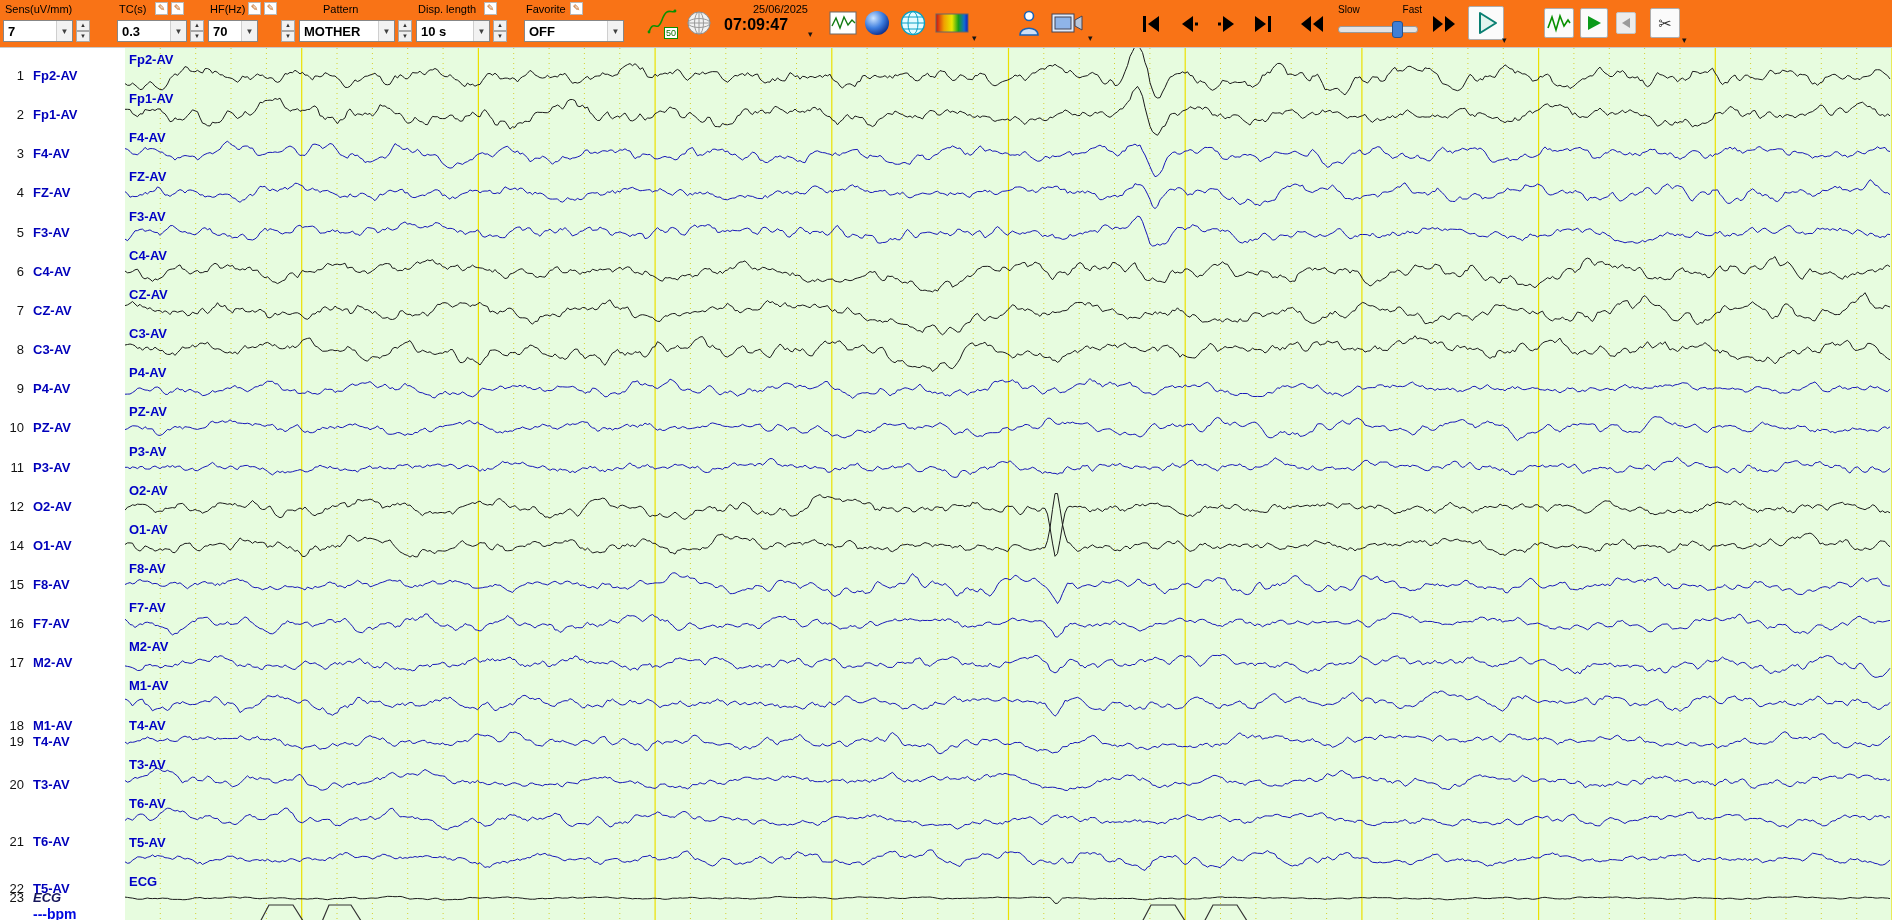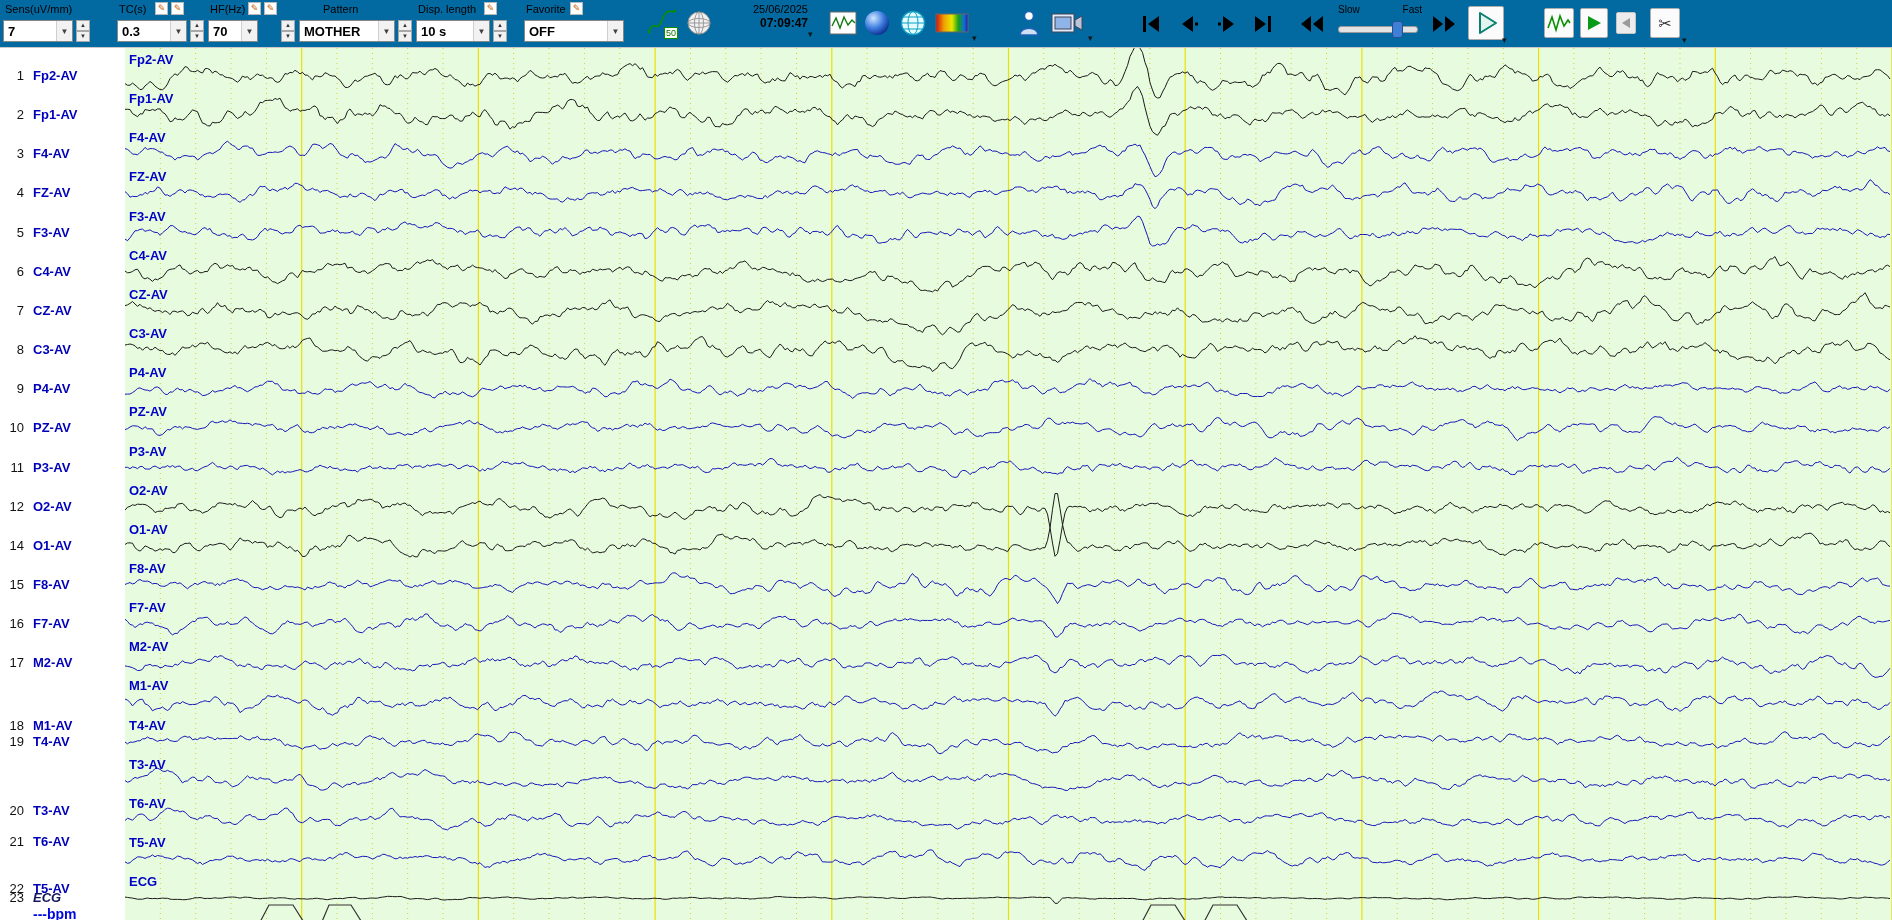--- a/index.html
+++ b/index.html
@@ -1,42 +1,42 @@
 <!DOCTYPE html>
 <html><head>
 <meta charset="utf-8">
 <style>
   *{margin:0;padding:0;box-sizing:border-box;}
   html,body{width:1892px;height:920px;overflow:hidden;background:#fff;
     font-family:"Liberation Sans",sans-serif;}
   
   #toolbar{position:absolute;left:0;top:0;width:1892px;height:48px;
-    background:#0369a1;border-bottom:1px solid #c9c9c9;}
+    background:#f97316;border-bottom:1px solid #c9c9c9;}
   .tb-group{position:absolute;top:0;height:48px;}
   .tb-label{position:absolute;top:3px;left:2px;font-size:11px;color:#000;white-space:nowrap;}
   .combo{position:absolute;top:20px;left:0;height:22px;background:#fff;
     border:1px solid #878787;display:flex;align-items:stretch;}
   .combo-val{flex:1;font-size:13px;font-weight:bold;color:#000;
     padding-left:4px;display:flex;align-items:center;white-space:nowrap;}
   .combo-arrow{width:16px;display:flex;align-items:center;justify-content:center;
     font-size:8px;color:#404040;background:#f2f2f2;border-left:1px solid #cfcfcf;}
   .stepper{position:absolute;top:20px;width:14px;height:22px;display:flex;flex-direction:column;}
   .stepper span{flex:1;border:1px solid #a8a8a8;background:#f1f1f1;font-size:6px;
     line-height:9px;text-align:center;color:#333;}
   .mini-icon{position:absolute;top:2px;width:13px;height:13px;border:1px solid #b8b8b8;
     background:#fff;font-size:9px;line-height:11px;text-align:center;color:#c05800;}
   .flat-icon{position:absolute;display:flex;align-items:center;justify-content:center;}
   .icon-btn{position:absolute;display:flex;align-items:center;justify-content:center;
     background:#fbfbfb;border:1px solid #adadad;border-radius:2px;}
   .icon-btn.disabled{background:#ececec;border-color:#c5c5c5;}
   .caret{position:absolute;font-size:9px;color:#141414;line-height:9px;}
   #datetime-date{position:absolute;top:3px;left:0;width:84px;text-align:right;
     font-size:11px;color:#000;}
-  #datetime-time{position:absolute;top:16px;left:0;width:84px;text-align:right;
-    font-size:12px;font-weight:bold;color:#000;}
+  #datetime-time{position:absolute;top:16px;left:0;width:84px;text-align:left;
+    font-size:16px;font-weight:bold;color:#000;}
   #speed-slow{position:absolute;top:4px;left:2px;font-size:10px;color:#000;}
   #speed-fast{position:absolute;top:4px;right:4px;font-size:10px;color:#000;}
   #speed-track{position:absolute;top:26px;left:2px;width:80px;height:7px;
     background:#e3e3e3;border:1px solid #9a9a9a;border-radius:3px;}
   #speed-thumb{position:absolute;top:21px;left:56px;width:11px;height:17px;
     background:#3f7fd6;border:1px solid #25528f;border-radius:3px;}
   
   #left-panel{position:absolute;left:0;top:48px;width:125px;height:872px;background:#fff;}
   .ch-row{position:absolute;left:0;width:125px;height:18px;line-height:18px;}
   .ch-num{position:absolute;left:0;width:24px;text-align:right;font-size:13px;color:#111;}
@@ -350,21 +350,21 @@
         <span class="ch-label">M2-AV</span>
       </div>
       <div class="ch-row" style="top: 669px; text-decoration: underline;">
         <span class="ch-num">18</span>
         <span class="ch-label">M1-AV</span>
       </div>
       <div class="ch-row" style="top: 684.55px;">
         <span class="ch-num">19</span>
         <span class="ch-label">T4-AV</span>
       </div>
-      <div class="ch-row" style="top: 754px;">
+      <div class="ch-row" style="top: 728px;">
         <span class="ch-num">20</span>
         <span class="ch-label">T3-AV</span>
       </div>
       <div class="ch-row" style="top: 785px;">
         <span class="ch-num">21</span>
         <span class="ch-label">T6-AV</span>
       </div>
       <div class="ch-row" style="top: 832px;">
         <span class="ch-num">22</span>
         <span class="ch-label">T5-AV</span>

